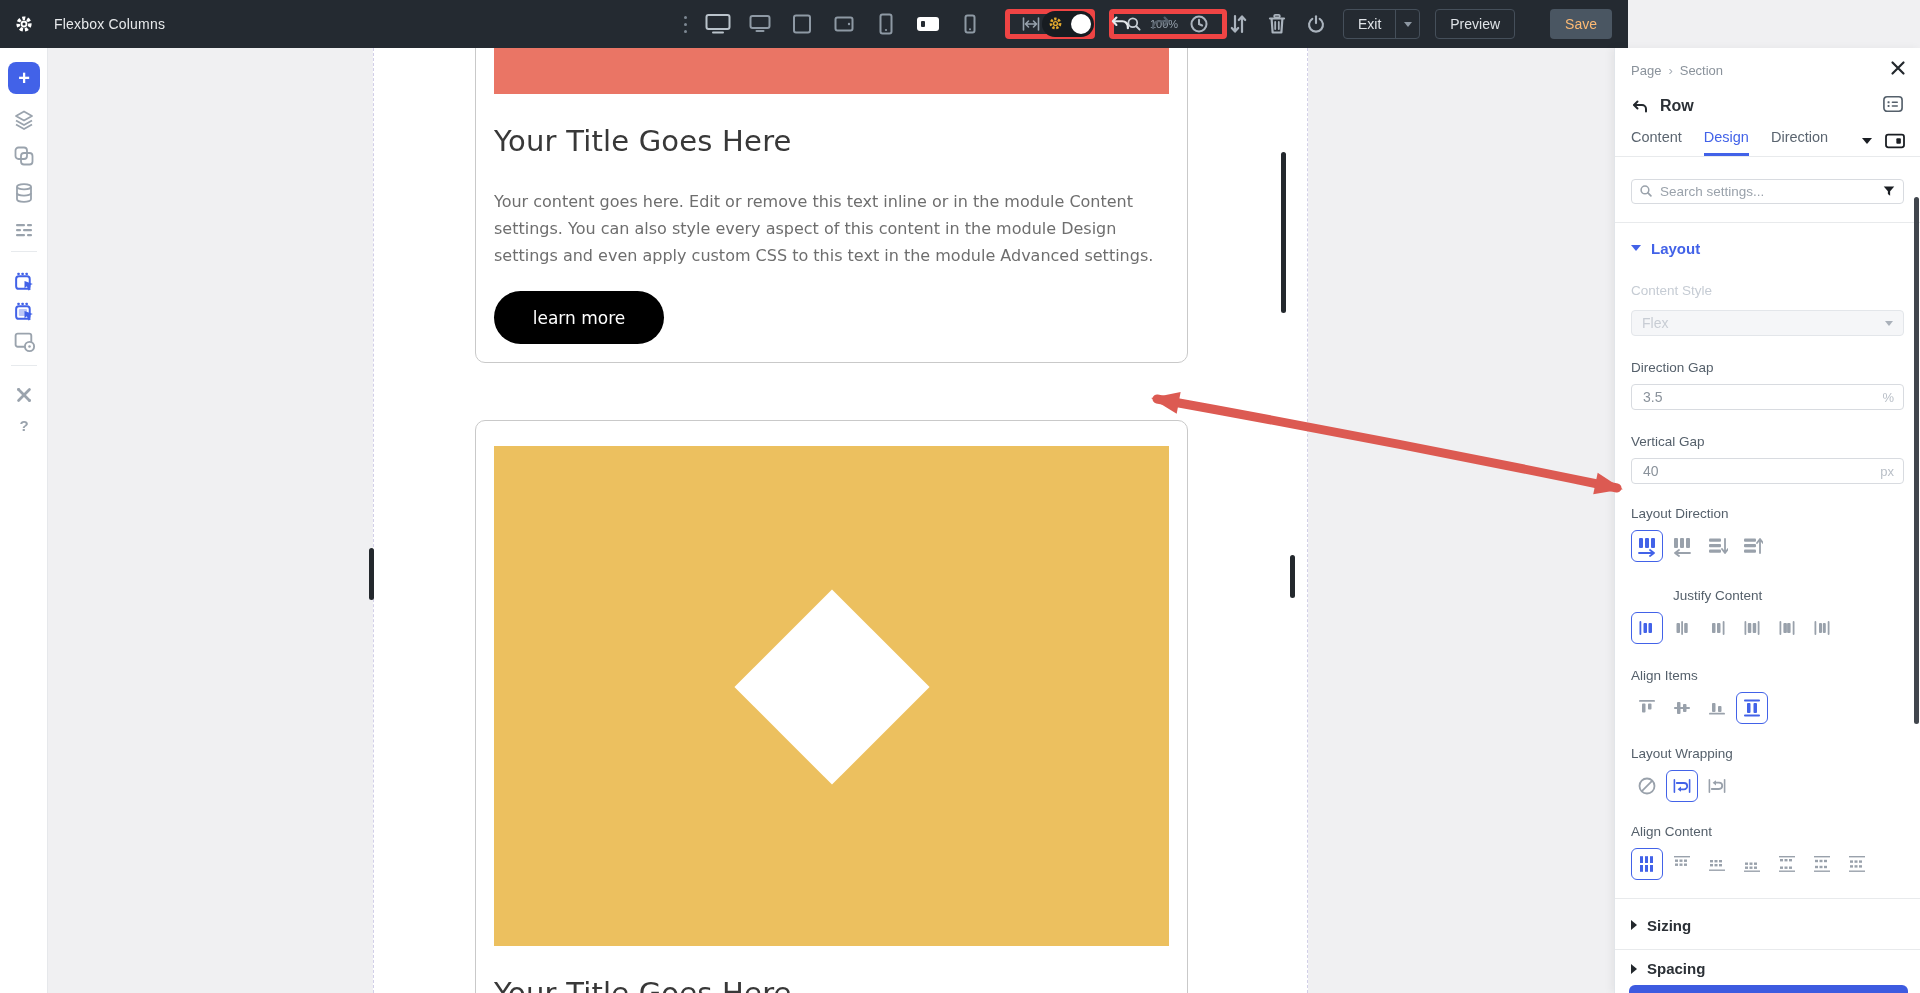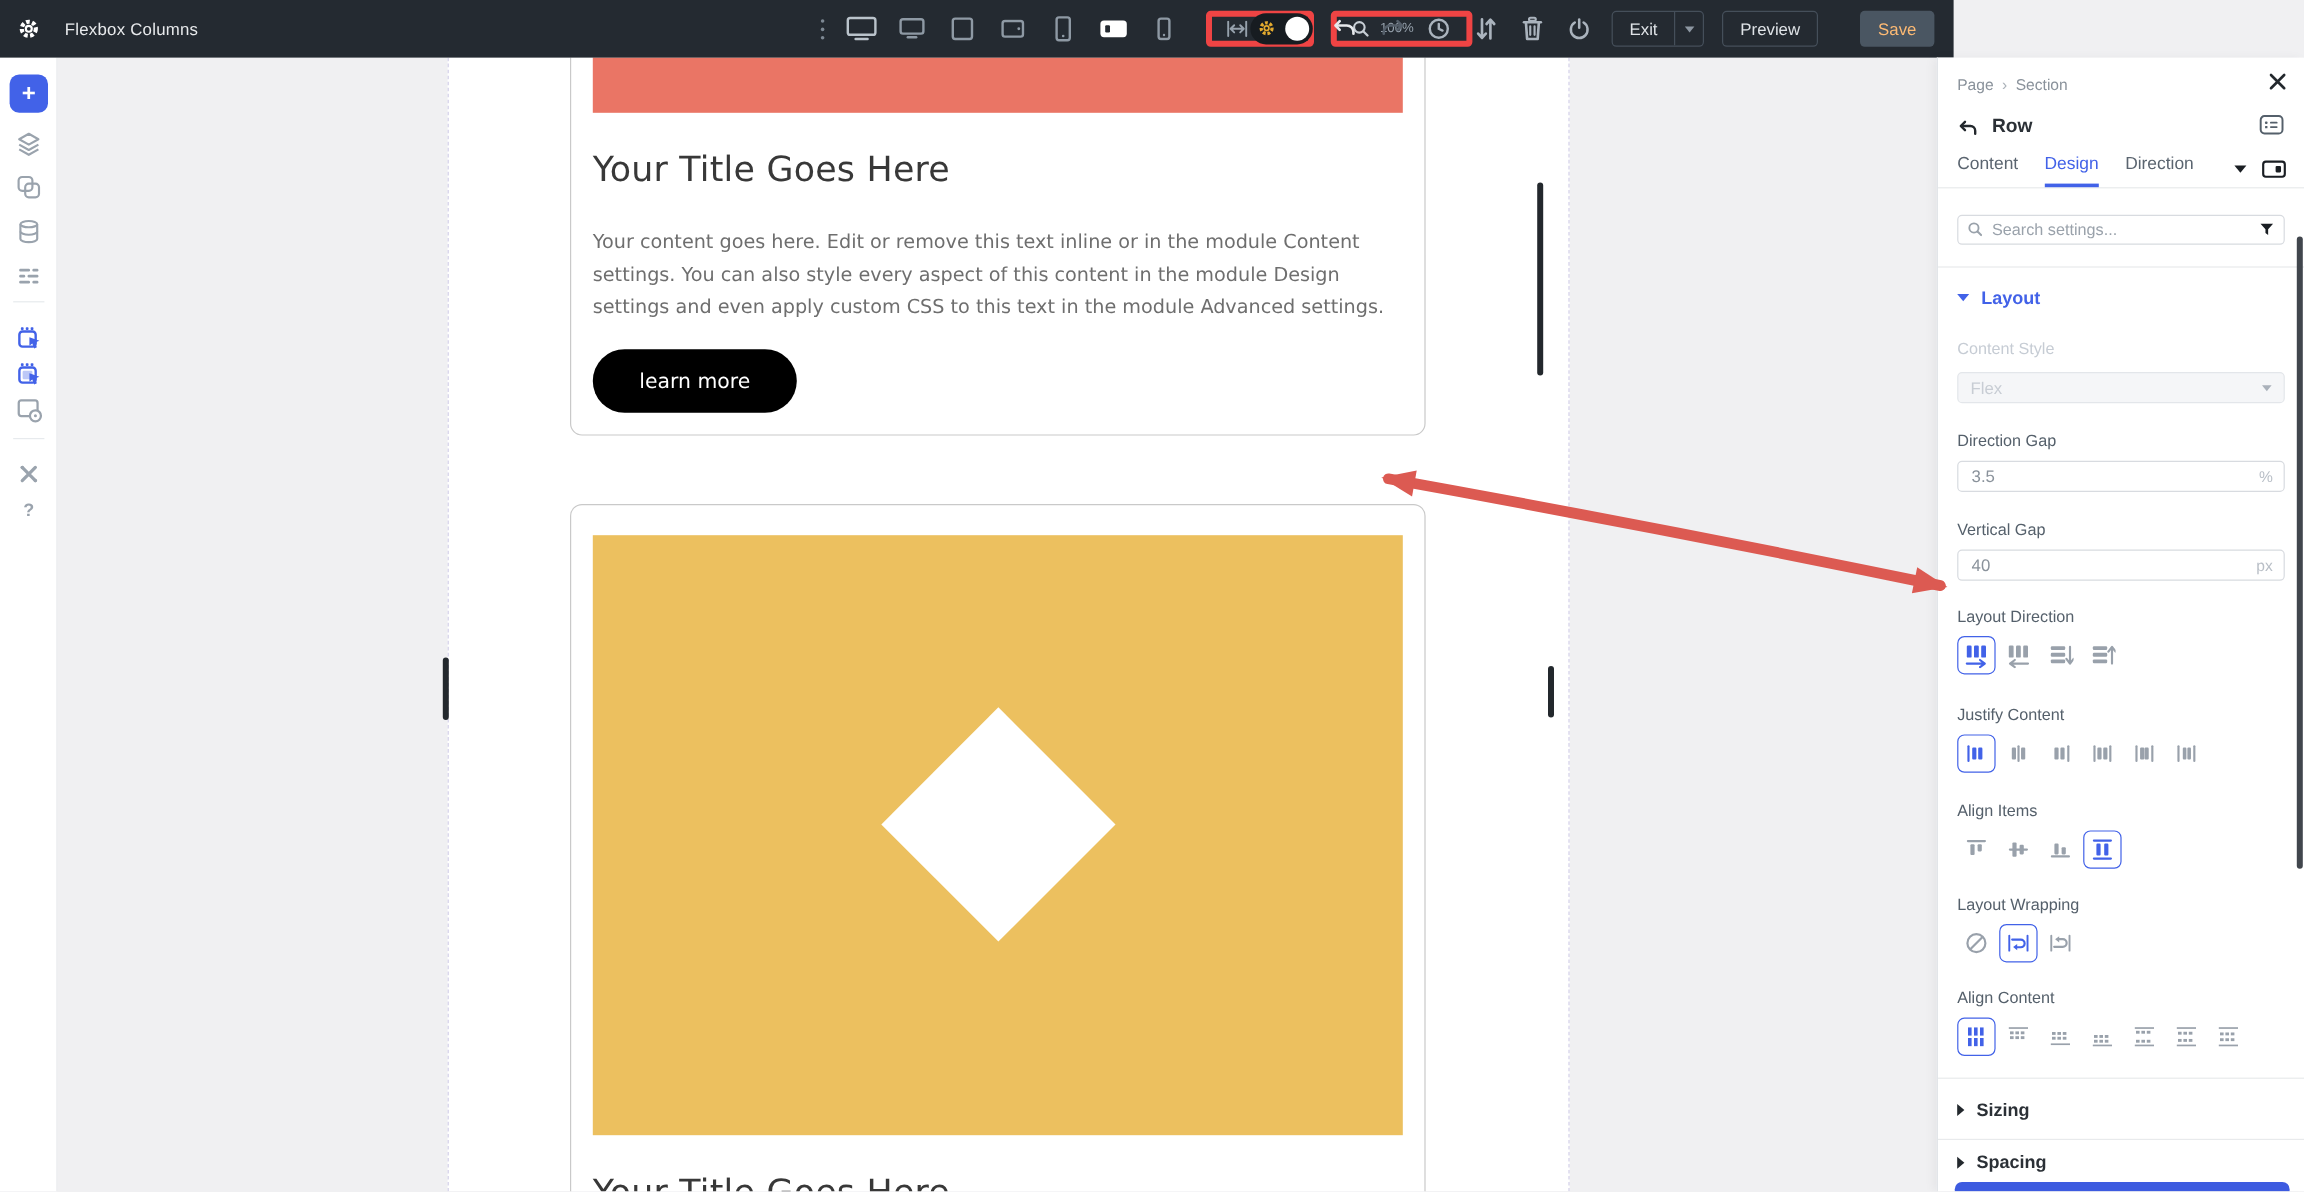--- a/index.html
+++ b/index.html
@@ -455,21 +455,21 @@
       <span class="opt">
         <svg width="22" height="22" viewBox="0 0 22 22">
             <rect x="3" y="3.5" width="12" height="3.2" rx="1" fill="currentColor"></rect>
             <rect x="3" y="9" width="12" height="3.2" rx="1" fill="currentColor"></rect>
             <rect x="3" y="14.5" width="12" height="3.2" rx="1" fill="currentColor"></rect>
             <path d="M19 18 V5 M16 8 L19 4 L22 8" fill="none" stroke="currentColor" stroke-width="1.8" stroke-linecap="round" stroke-linejoin="round"></path>
           </svg>
       </span>
     </div>
 
-    <div class="f-label" style="margin-top:26px;">Justify Content</div>
+    <div class="f-label" style="margin-top:26px;margin-left:42px;">Justify Content</div>
     <div class="optrow">
       <span class="opt on">
         <svg width="22" height="22" viewBox="0 0 22 22">
             <rect x="3.5" y="4" width="1.8" height="14" rx="0.9" fill="currentColor"></rect>
             <rect x="7.5" y="6" width="3.5" height="10" rx="0.9" fill="currentColor"></rect>
             <rect x="12.5" y="6" width="3.5" height="10" rx="0.9" fill="currentColor"></rect>
           </svg>
       </span>
       <span class="opt">
         <svg width="22" height="22" viewBox="0 0 22 22">

